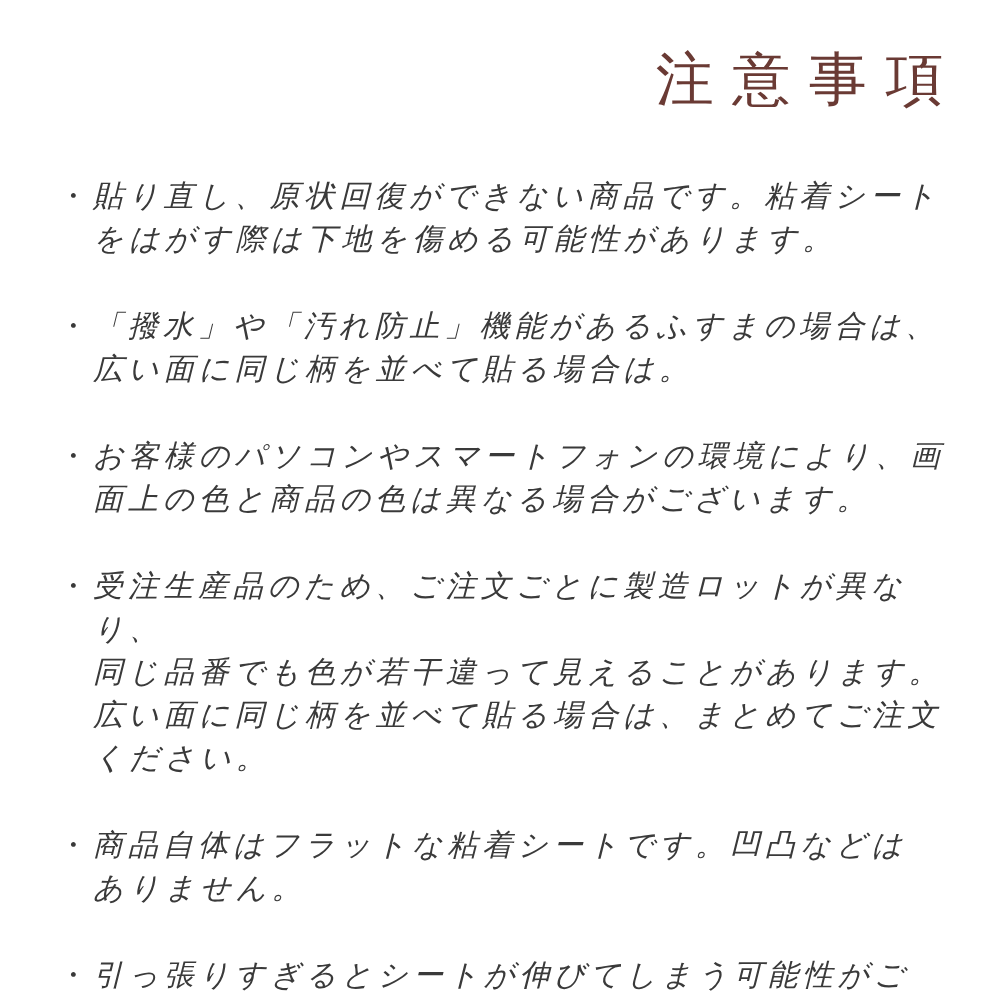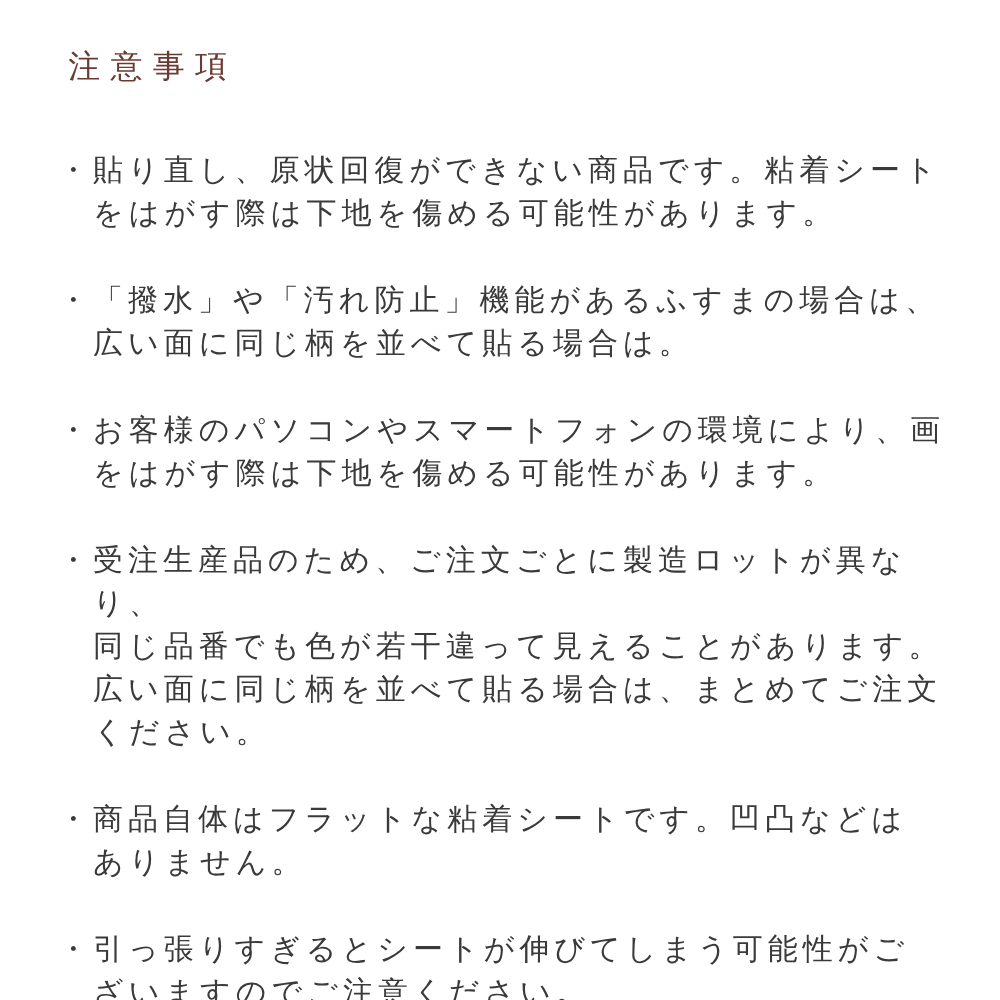--- a/index.html
+++ b/index.html
@@ -7,23 +7,23 @@
     width: 1000px;
     height: 1000px;
     box-sizing: border-box;
     background: #ffffff;
     padding: 50px 38px 0 58px;
     font-family: "Liberation Sans", "DejaVu Sans", sans-serif;
     overflow: hidden;
   }
   .title {
     margin: 0 0 66px 0;
-    text-align: left;
+    text-align: right;
     color: #6a3a34;
-    font-size: 32px;
+    font-size: 58px;
     font-weight: 500;
     line-height: 1;
     letter-spacing: 0.32em;
     text-indent: 0.32em; 
   }
   .notice-list {
     list-style: none;
     margin: 0;
     padding: 0;
     color: #3a3a3a;
@@ -38,20 +38,21 @@
     margin-bottom: 44px;
   }
   .bullet {
     flex: 0 0 30px;
     text-align: left;
     line-height: 43px;
   }
   .text {
     flex: 1;
     white-space: pre-line; 
+    font-style: italic;
   }
 </style>
 </head>
 <body>
 
 <div class="page">
   <h1 class="title">注意事項</h1>
 
   <ul class="notice-list">
     <li class="notice-item">
@@ -60,21 +61,21 @@
 をはがす際は下地を傷める可能性があります。</span>
     </li>
     <li class="notice-item">
       <span class="bullet">・</span>
       <span class="text">「撥水」や「汚れ防止」機能があるふすまの場合は、
 広い面に同じ柄を並べて貼る場合は。</span>
     </li>
     <li class="notice-item">
       <span class="bullet">・</span>
       <span class="text">お客様のパソコンやスマートフォンの環境により、画
-をはがす際は下地を傷める可能性があります。</span>
+面上の色と商品の色は異なる場合がございます。</span>
     </li>
     <li class="notice-item">
       <span class="bullet">・</span>
       <span class="text">受注生産品のため、ご注文ごとに製造ロットが異なり、
 同じ品番でも色が若干違って見えることがあります。
 広い面に同じ柄を並べて貼る場合は、まとめてご注文
 ください。</span>
     </li>
     <li class="notice-item">
       <span class="bullet">・</span>

